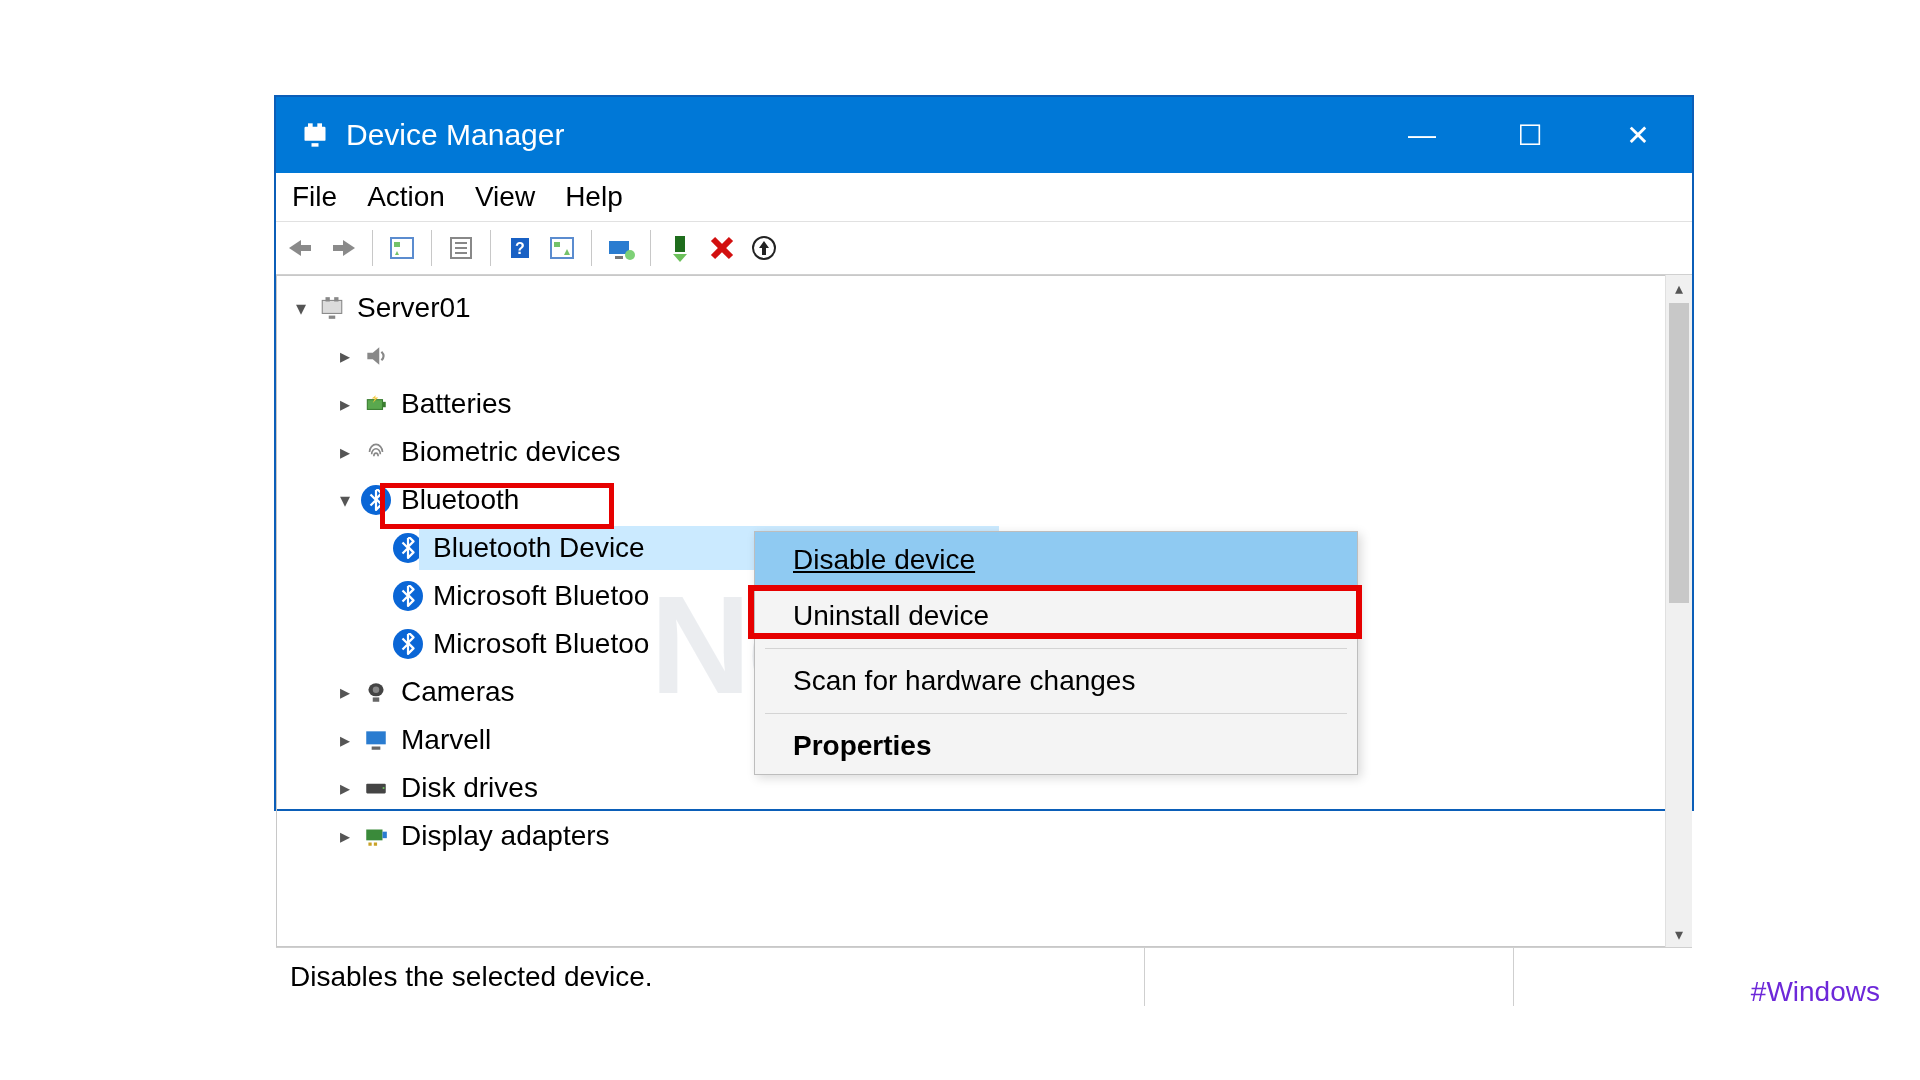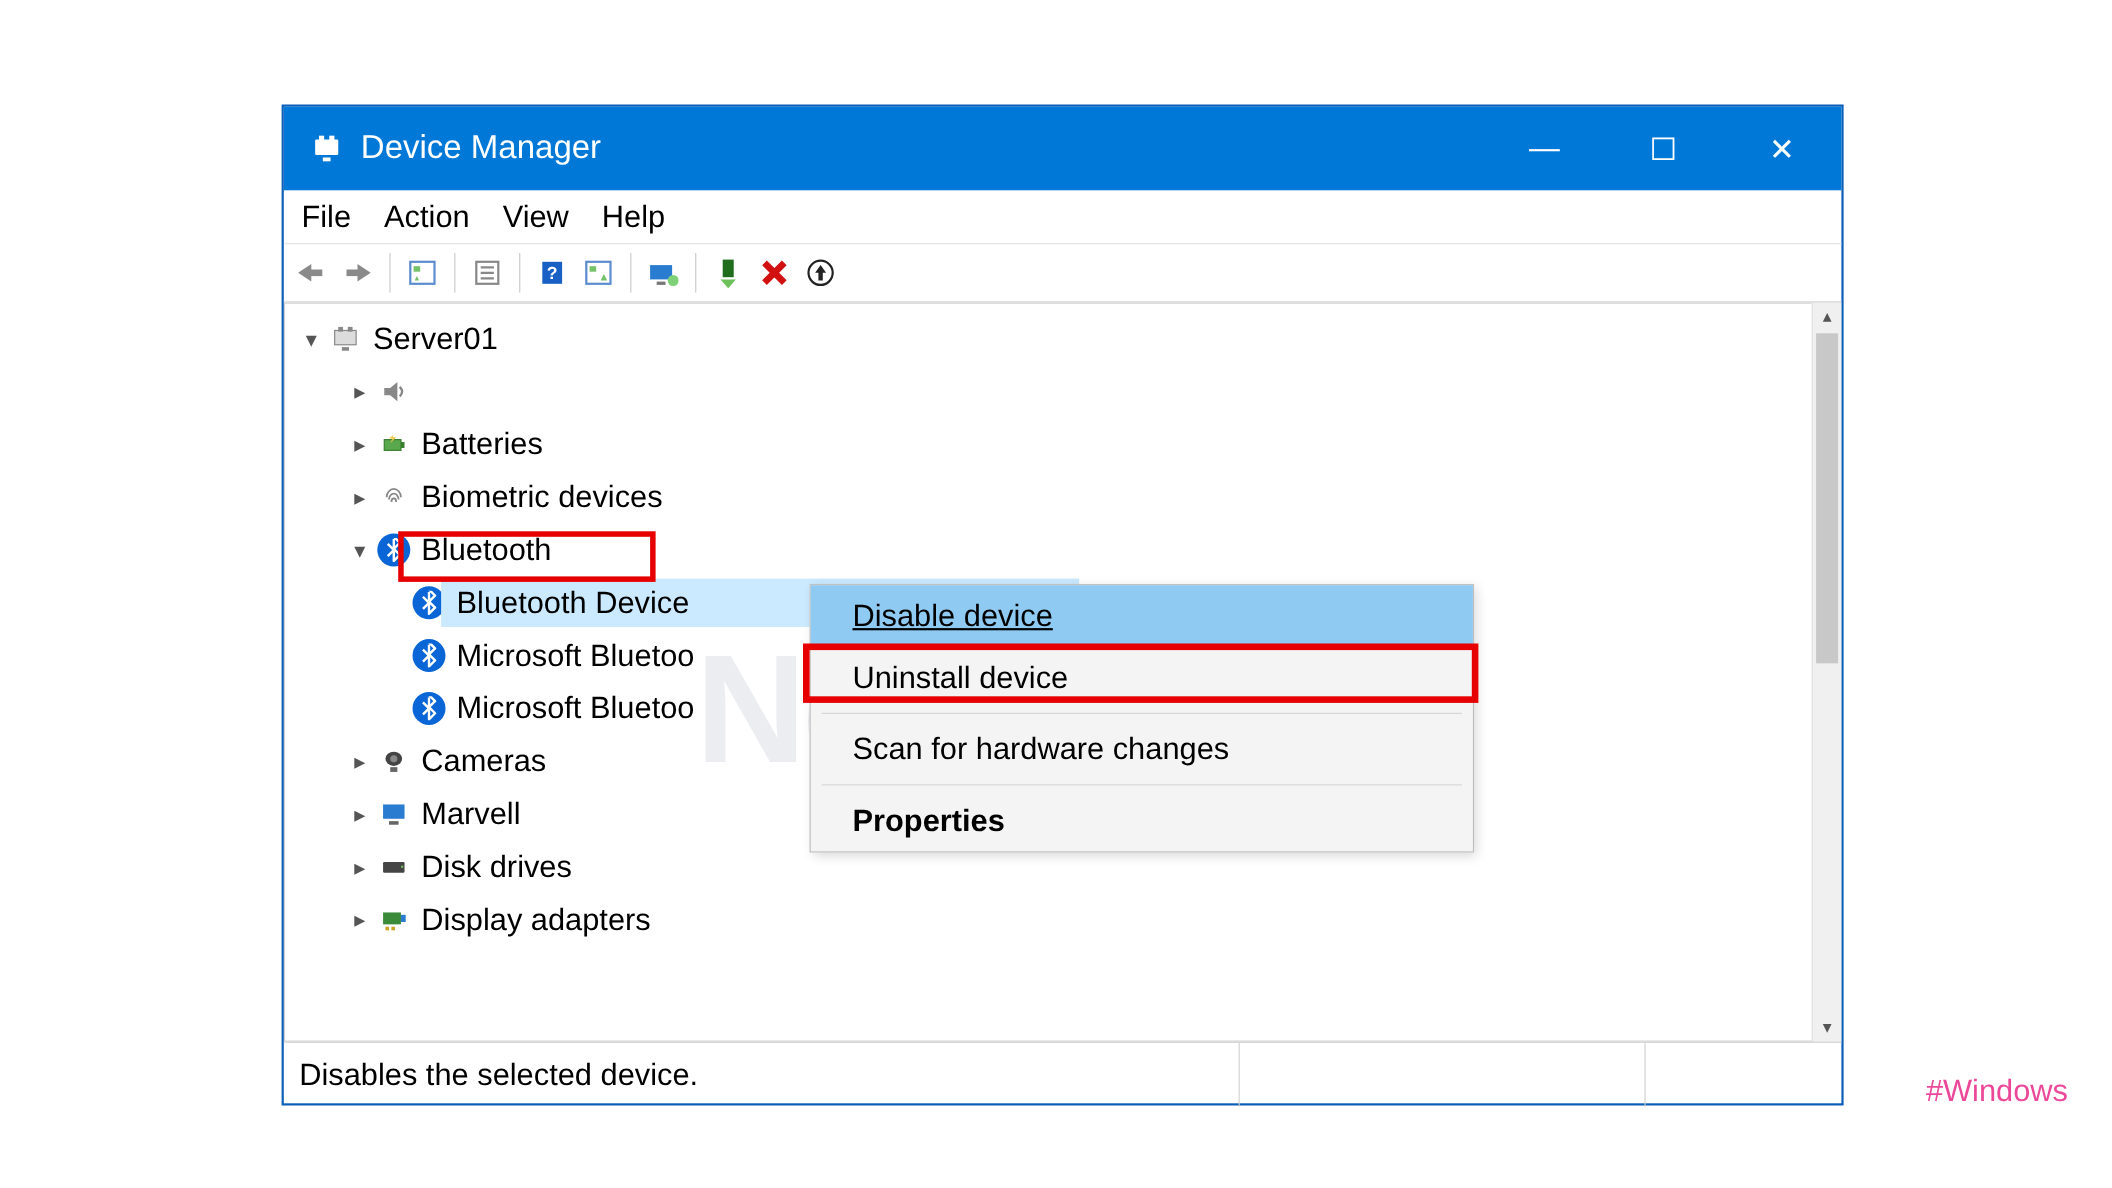--- a/index.html
+++ b/index.html
@@ -6,24 +6,24 @@
   margin: 0;
   padding: 0;
   width: 1920px;
   height: 1080px;
   background: #fff;
   font-family: "Segoe UI", Tahoma, sans-serif;
   position: relative;
 }
 .window {
   position: absolute;
-  left: 256px;
+  left: 274px;
   top: 95px;
   width: 1420px;
-  height: 910px;
+  height: 716px;
   border: 2px solid #0b5eb8;
   background: #fff;
   box-sizing: border-box;
 }
 .titlebar {
   height: 76px;
   background: #0078d7;
   display: flex;
   align-items: center;
   color: #fff;
@@ -204,21 +204,21 @@
   opacity: 0.28;
   letter-spacing: -4px;
   pointer-events: none;
   z-index: 0;
 }
 .hashtag {
   position: absolute;
   right: 40px;
   bottom: 72px;
   font-size: 28px;
-  color: #ec4899;
+  color: #6d28d9;
 }
 </style>
 </head>
 <body>
 
 <div class="window">
 
   <div class="titlebar">
     <span class="app-icon">
       <svg viewBox="0 0 24 24" width="28" height="28">

